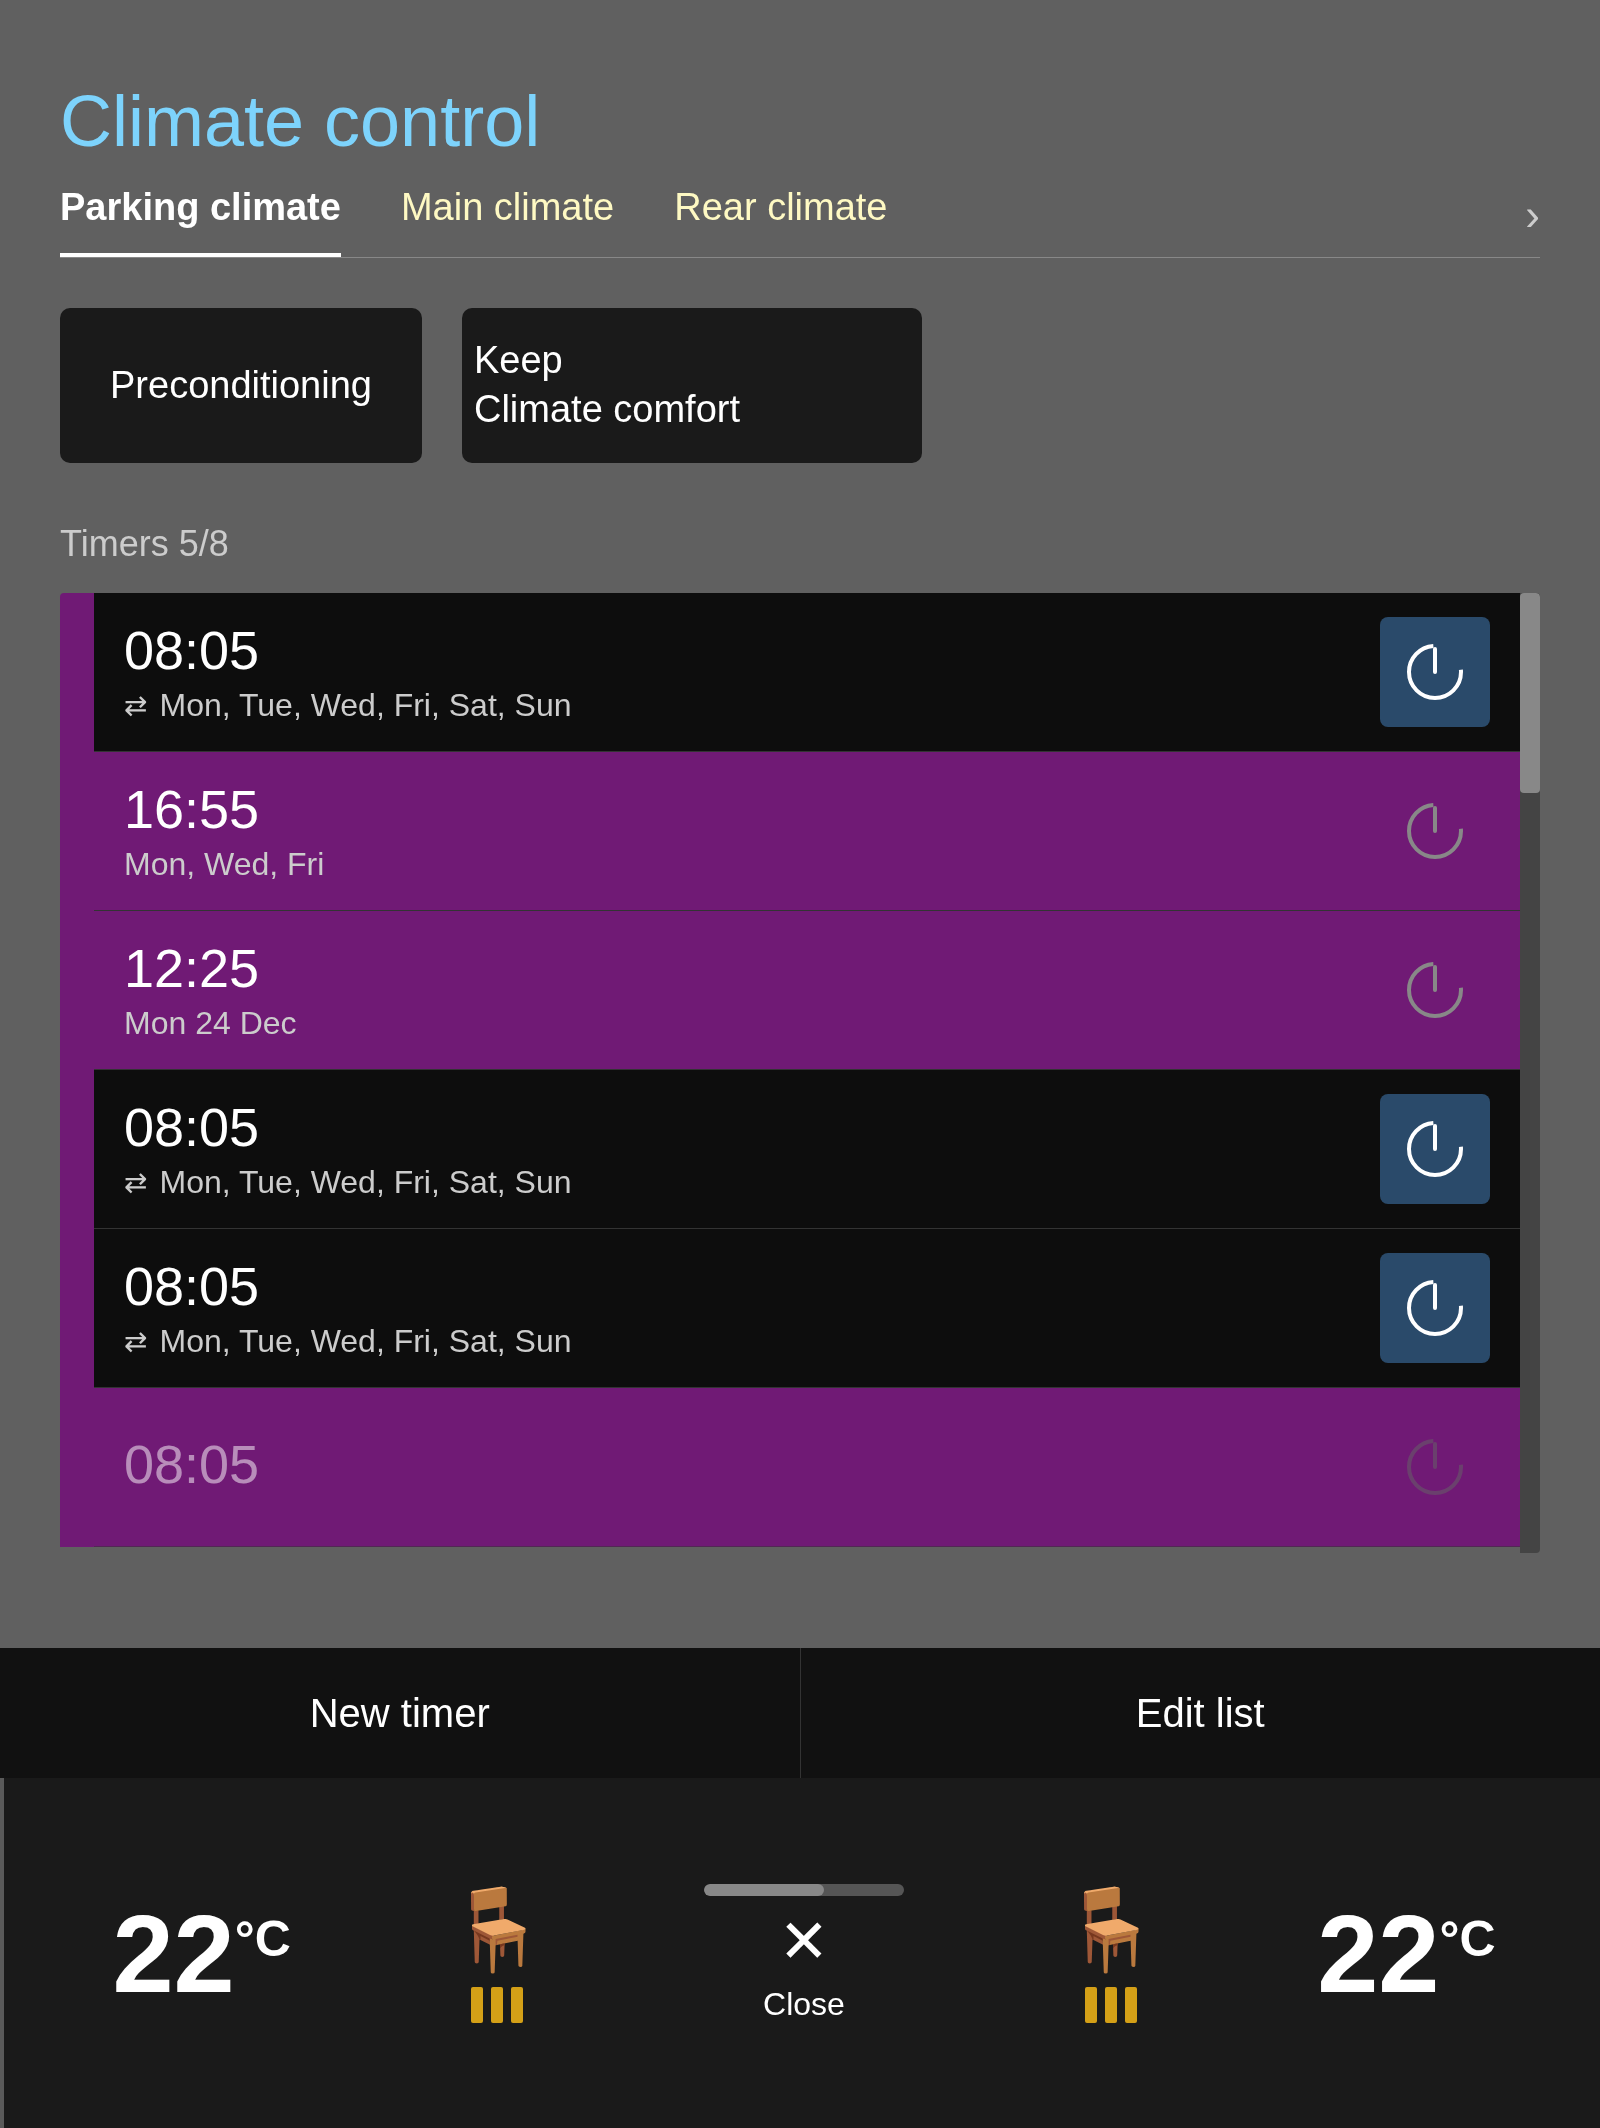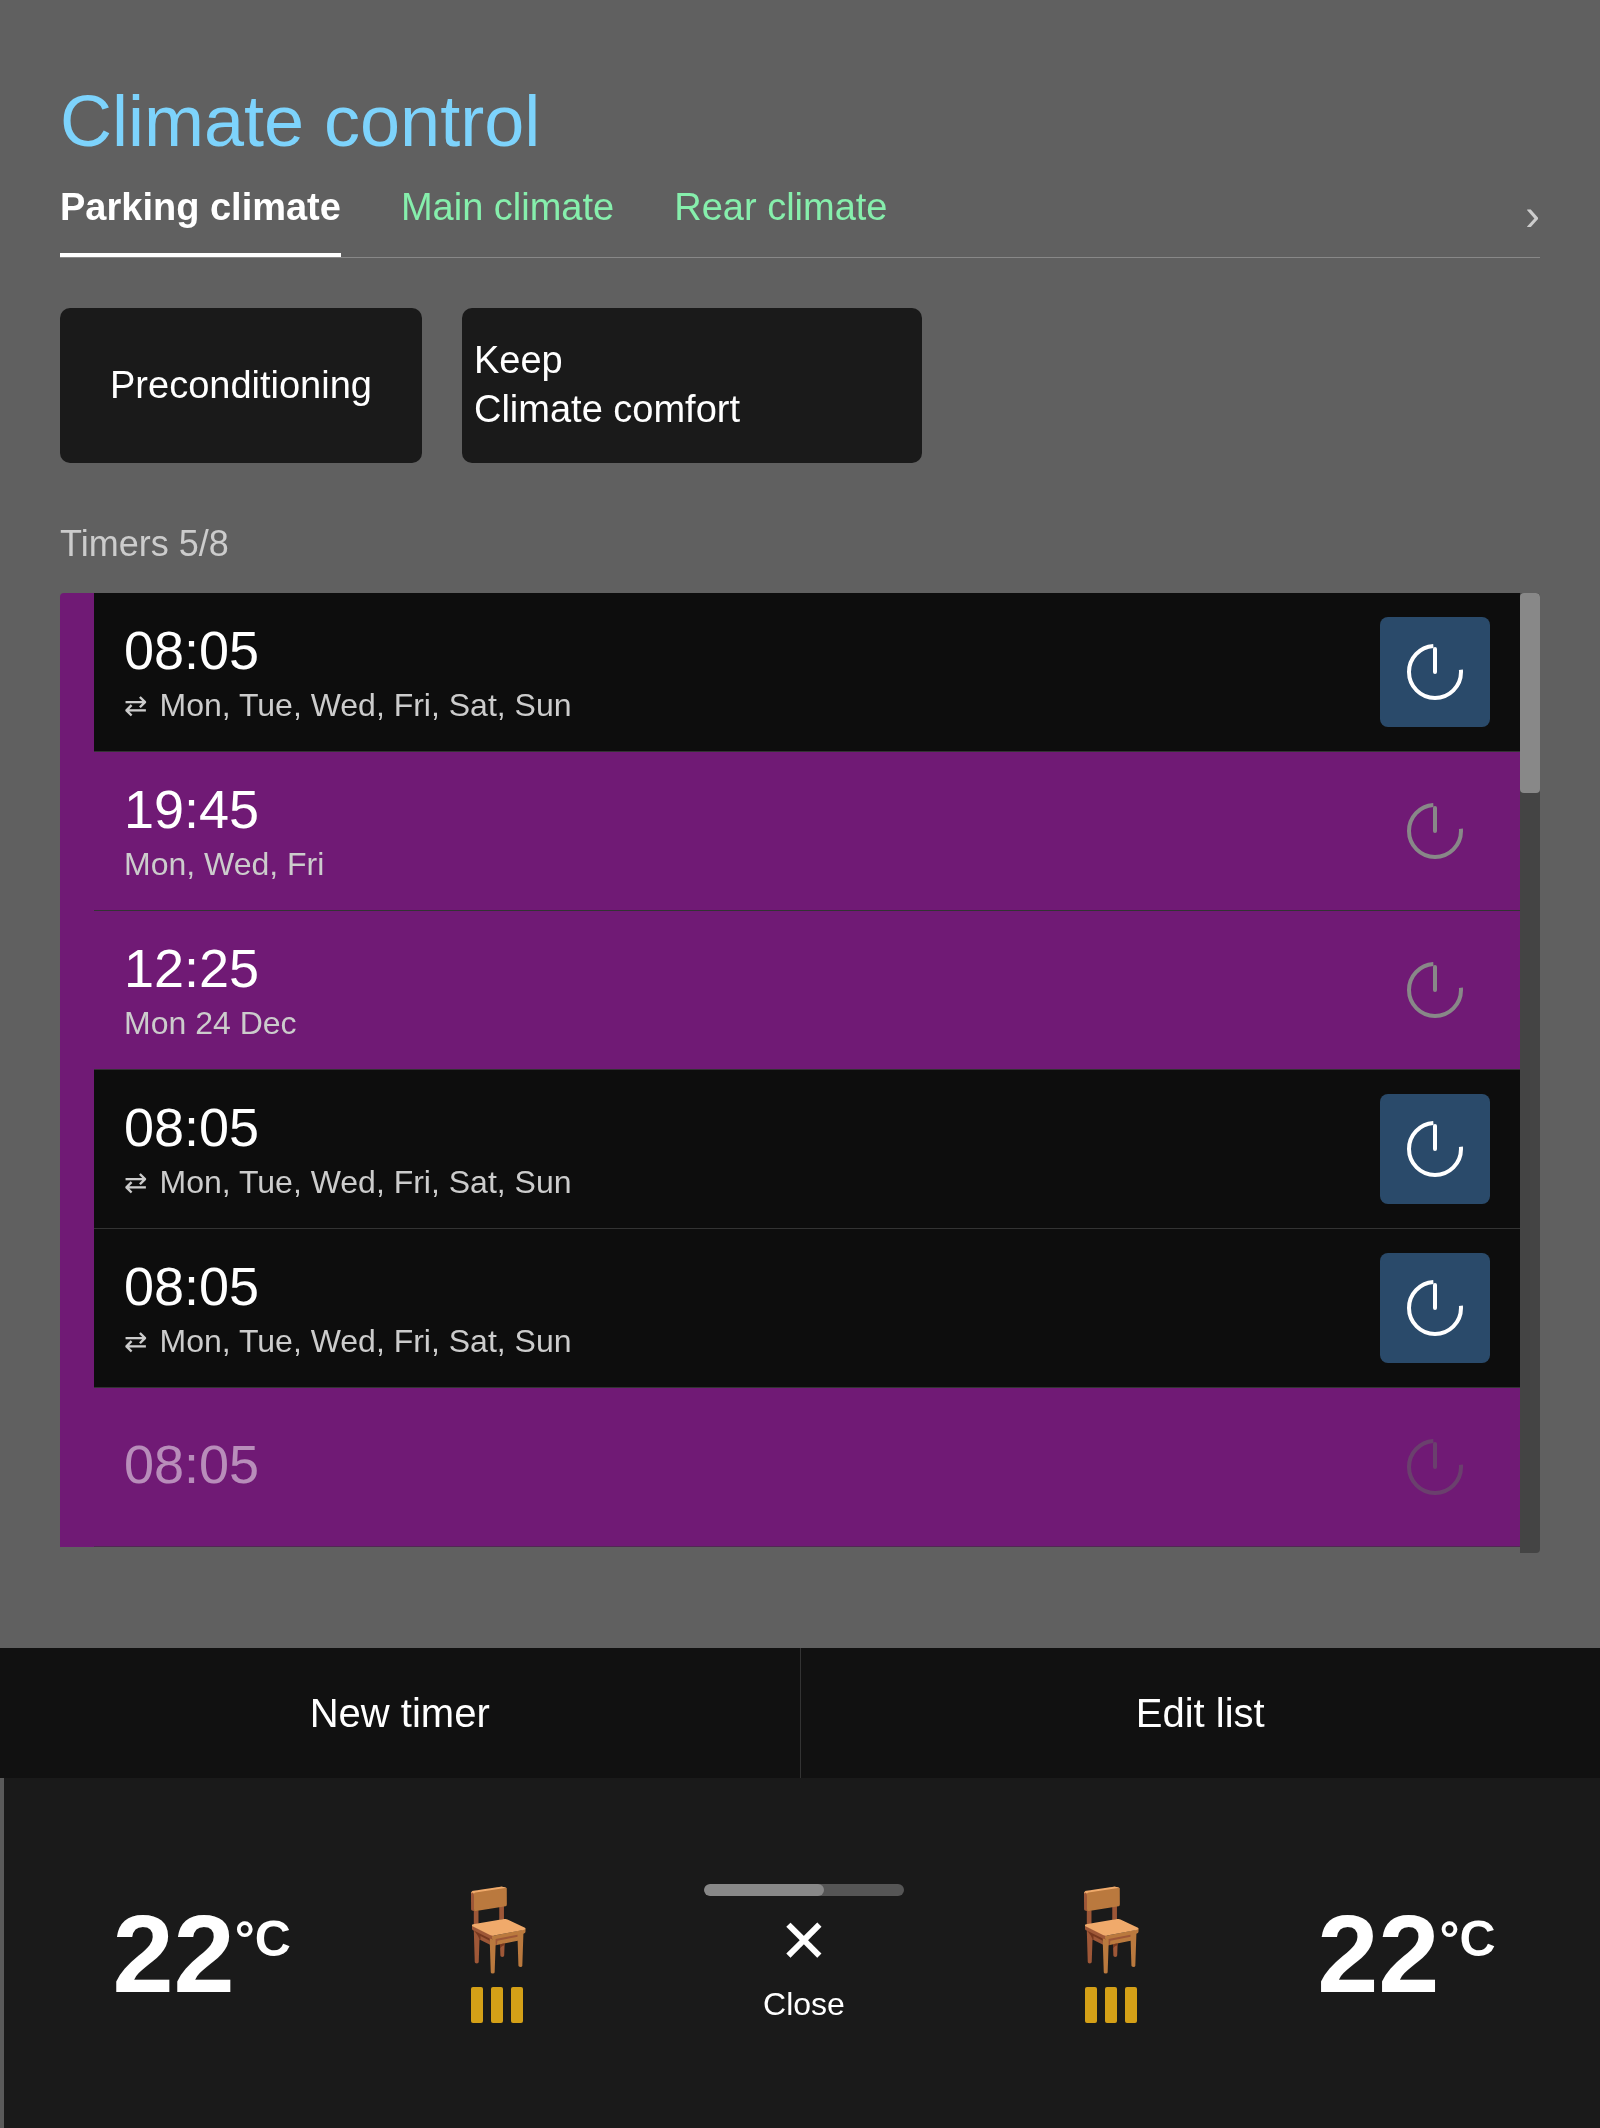--- a/index.html
+++ b/index.html
@@ -30,21 +30,21 @@
     .tabs-row {
       display: flex;
       align-items: center;
       border-bottom: 1px solid #888;
       padding-bottom: 14px;
       margin-bottom: 50px;
     }
 
     .tab {
       font-size: 38px;
-      color: #86efac;
+      color: #fef9c3;
       margin-right: 60px;
       cursor: pointer;
       padding-bottom: 14px;
       position: relative;
     }
 
     .tab.active {
       color: #ffffff;
       font-weight: bold;
     }
@@ -338,21 +338,21 @@
         <div class="power-btn-container on">
           <svg class="power-icon" viewBox="0 0 70 70" fill="none" xmlns="http://www.w3.org/2000/svg">
             <circle cx="35" cy="35" r="26" stroke="white" stroke-width="4" stroke-dasharray="120 40" stroke-dashoffset="0"></circle>
             <line x1="35" y1="12" x2="35" y2="35" stroke="white" stroke-width="4" stroke-linecap="round"></line>
           </svg>
         </div>
       </div>
 
       <div class="timer-row">
         <div class="timer-info">
-          <div class="timer-time">19:45</div>
+          <div class="timer-time">16:55</div>
           <div class="timer-days">Mon, Wed, Fri</div>
         </div>
         <div class="power-btn-container off">
           <svg class="power-icon" viewBox="0 0 70 70" fill="none" xmlns="http://www.w3.org/2000/svg">
             <circle cx="35" cy="35" r="26" stroke="#888" stroke-width="4" stroke-dasharray="120 40" stroke-dashoffset="0"></circle>
             <line x1="35" y1="12" x2="35" y2="35" stroke="#888" stroke-width="4" stroke-linecap="round"></line>
           </svg>
         </div>
       </div>
 

